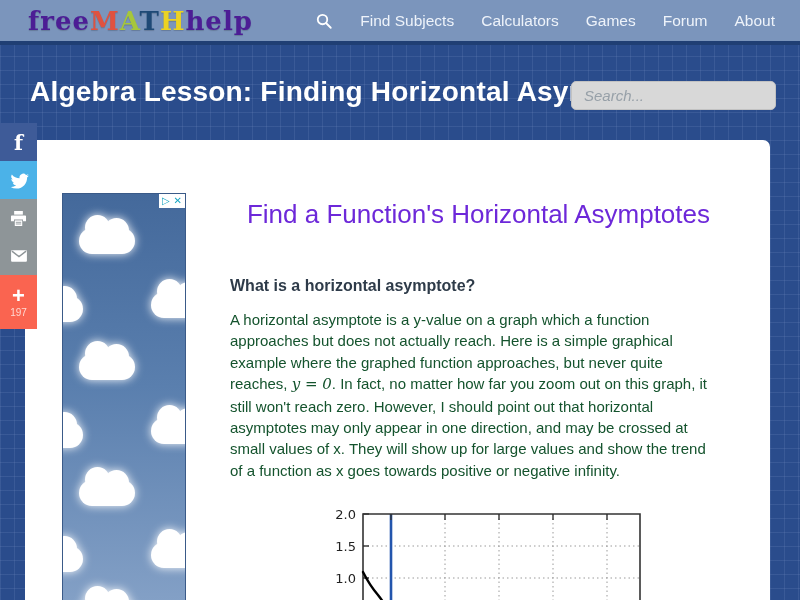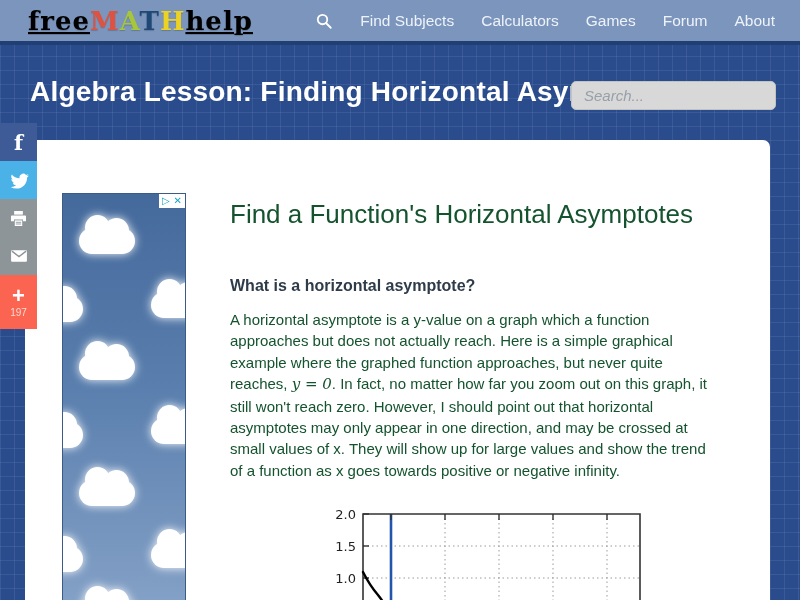--- a/index.html
+++ b/index.html
@@ -11,21 +11,21 @@
       linear-gradient(rgba(160,185,225,0.13) 1px, transparent 1px),
       linear-gradient(90deg, rgba(160,185,225,0.13) 1px, transparent 1px);
     background-size:14px 14px;}
 
   
   .topnav{position:absolute;top:0;left:0;right:0;height:41px;background:#7b95bc;
     border-bottom:4px solid #203f74;display:flex;align-items:center;z-index:30;}
   .logo{margin-left:28px;font-family:"DejaVu Serif",serif;font-weight:bold;
     font-size:26px;letter-spacing:1px;cursor:pointer;white-space:nowrap;
     text-shadow:0 1px 1px rgba(0,0,0,0.18);}
-  .logo .lw{color:#000000;text-decoration:underline;}
+  .logo .lw{color:#4c1d95;}
   .logo .lM{color:#e05240;}
   .logo .lA{color:#a6c63c;}
   .logo .lT{color:#1e4976;}
   .logo .lH{color:#ecd222;}
   .menu{margin-left:auto;margin-right:25px;display:flex;align-items:center;gap:27px;
     color:#eef3fa;font-size:15.5px;}
   .menu a{color:#eef3fa;text-decoration:none;cursor:pointer;}
   .nav-search{display:flex;align-items:center;cursor:pointer;}
 
   
@@ -61,21 +61,21 @@
     color:#18a5c0;}
   .adchoices span{cursor:pointer;}
   .cloud{position:absolute;width:56px;height:26px;background:#fff;border-radius:14px;
     filter:drop-shadow(0 0 5px rgba(255,255,255,0.95));}
   .cloud::before{content:"";position:absolute;left:6px;top:-13px;width:25px;height:25px;
     border-radius:50%;background:#fff;box-shadow:19px 3px 0 0 #fff;}
 
   
   .article{position:absolute;left:205px;top:0;width:480px;}
   .article h2{margin:0;margin-top:56px;font-size:26px;line-height:37px;font-weight:400;
-    color:#14532d;text-align:left;}
+    color:#6d28d9;text-align:right;}
   .article h3{margin:0;margin-top:44px;font-size:16px;font-weight:bold;color:#2e3b49;}
   .article p{margin:0;margin-top:14px;font-size:15px;line-height:21.4px;color:#14532d;}
   .math{font-family:"DejaVu Serif",serif;font-style:italic;}
 
   
   .chart{position:absolute;left:293px;top:360px;width:330px;height:125px;}
   .chart svg{display:block;}
   .tick-label{font-family:"DejaVu Sans",sans-serif;font-size:13px;fill:#222;}
 </style>
 </head>

